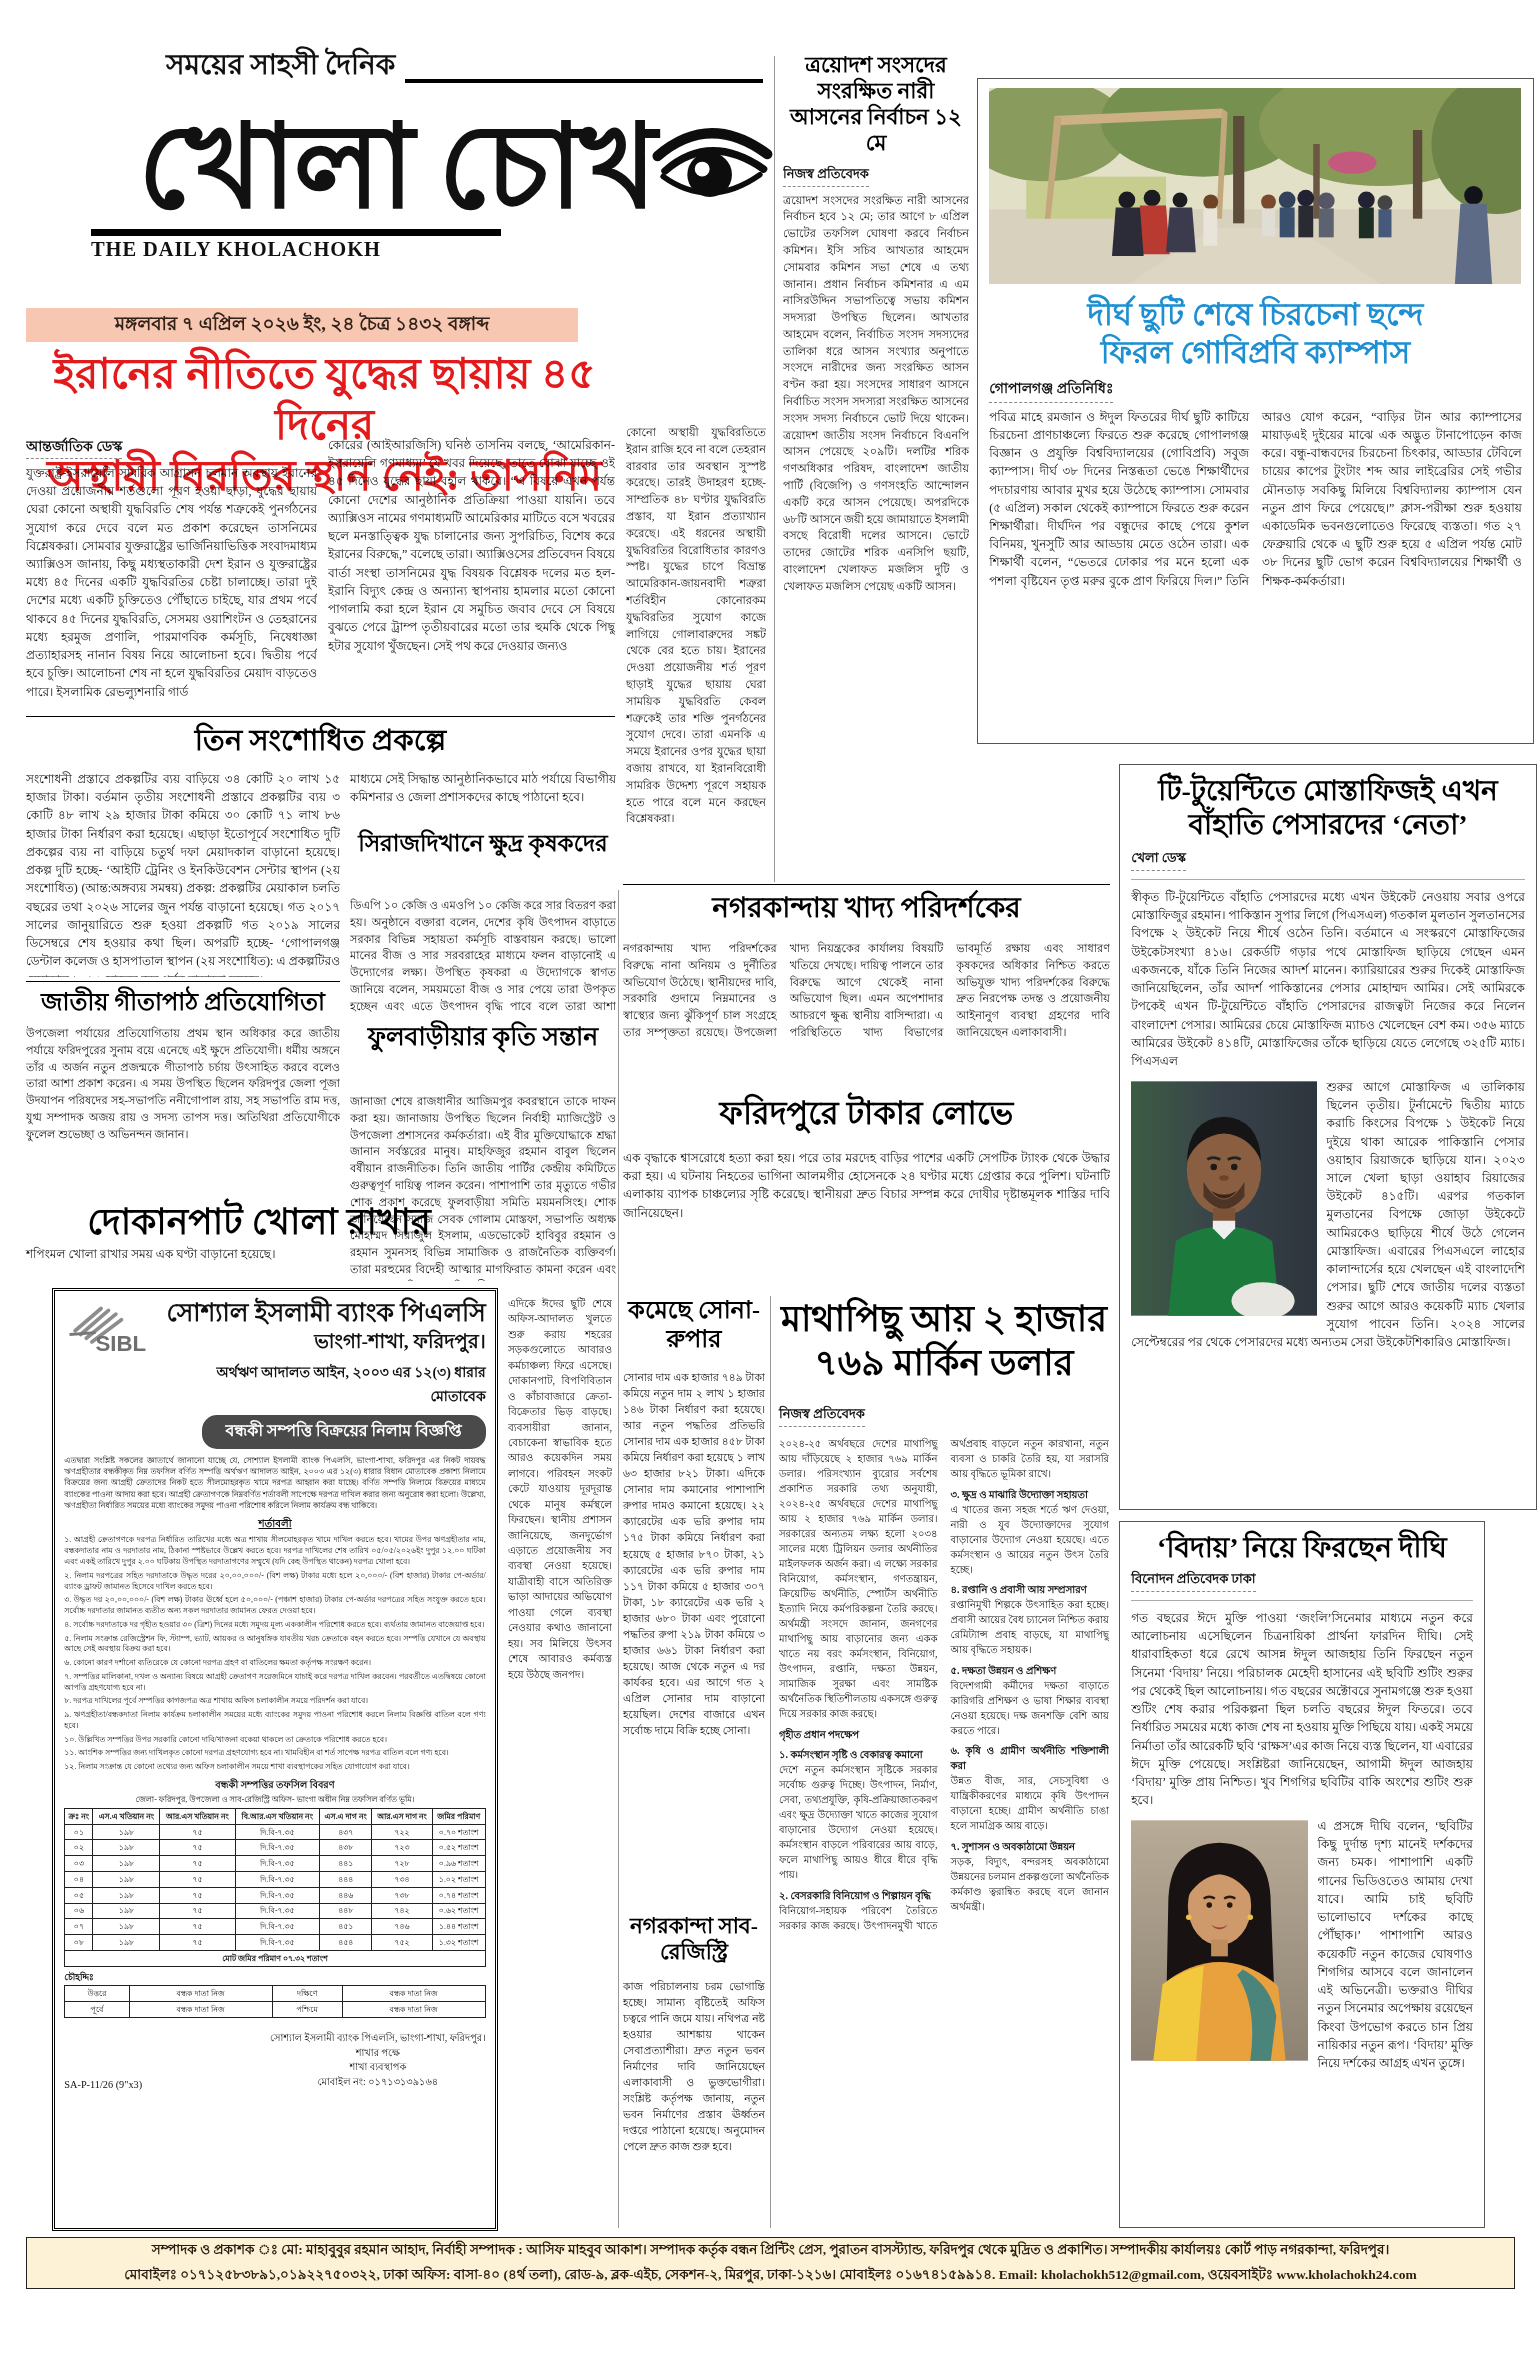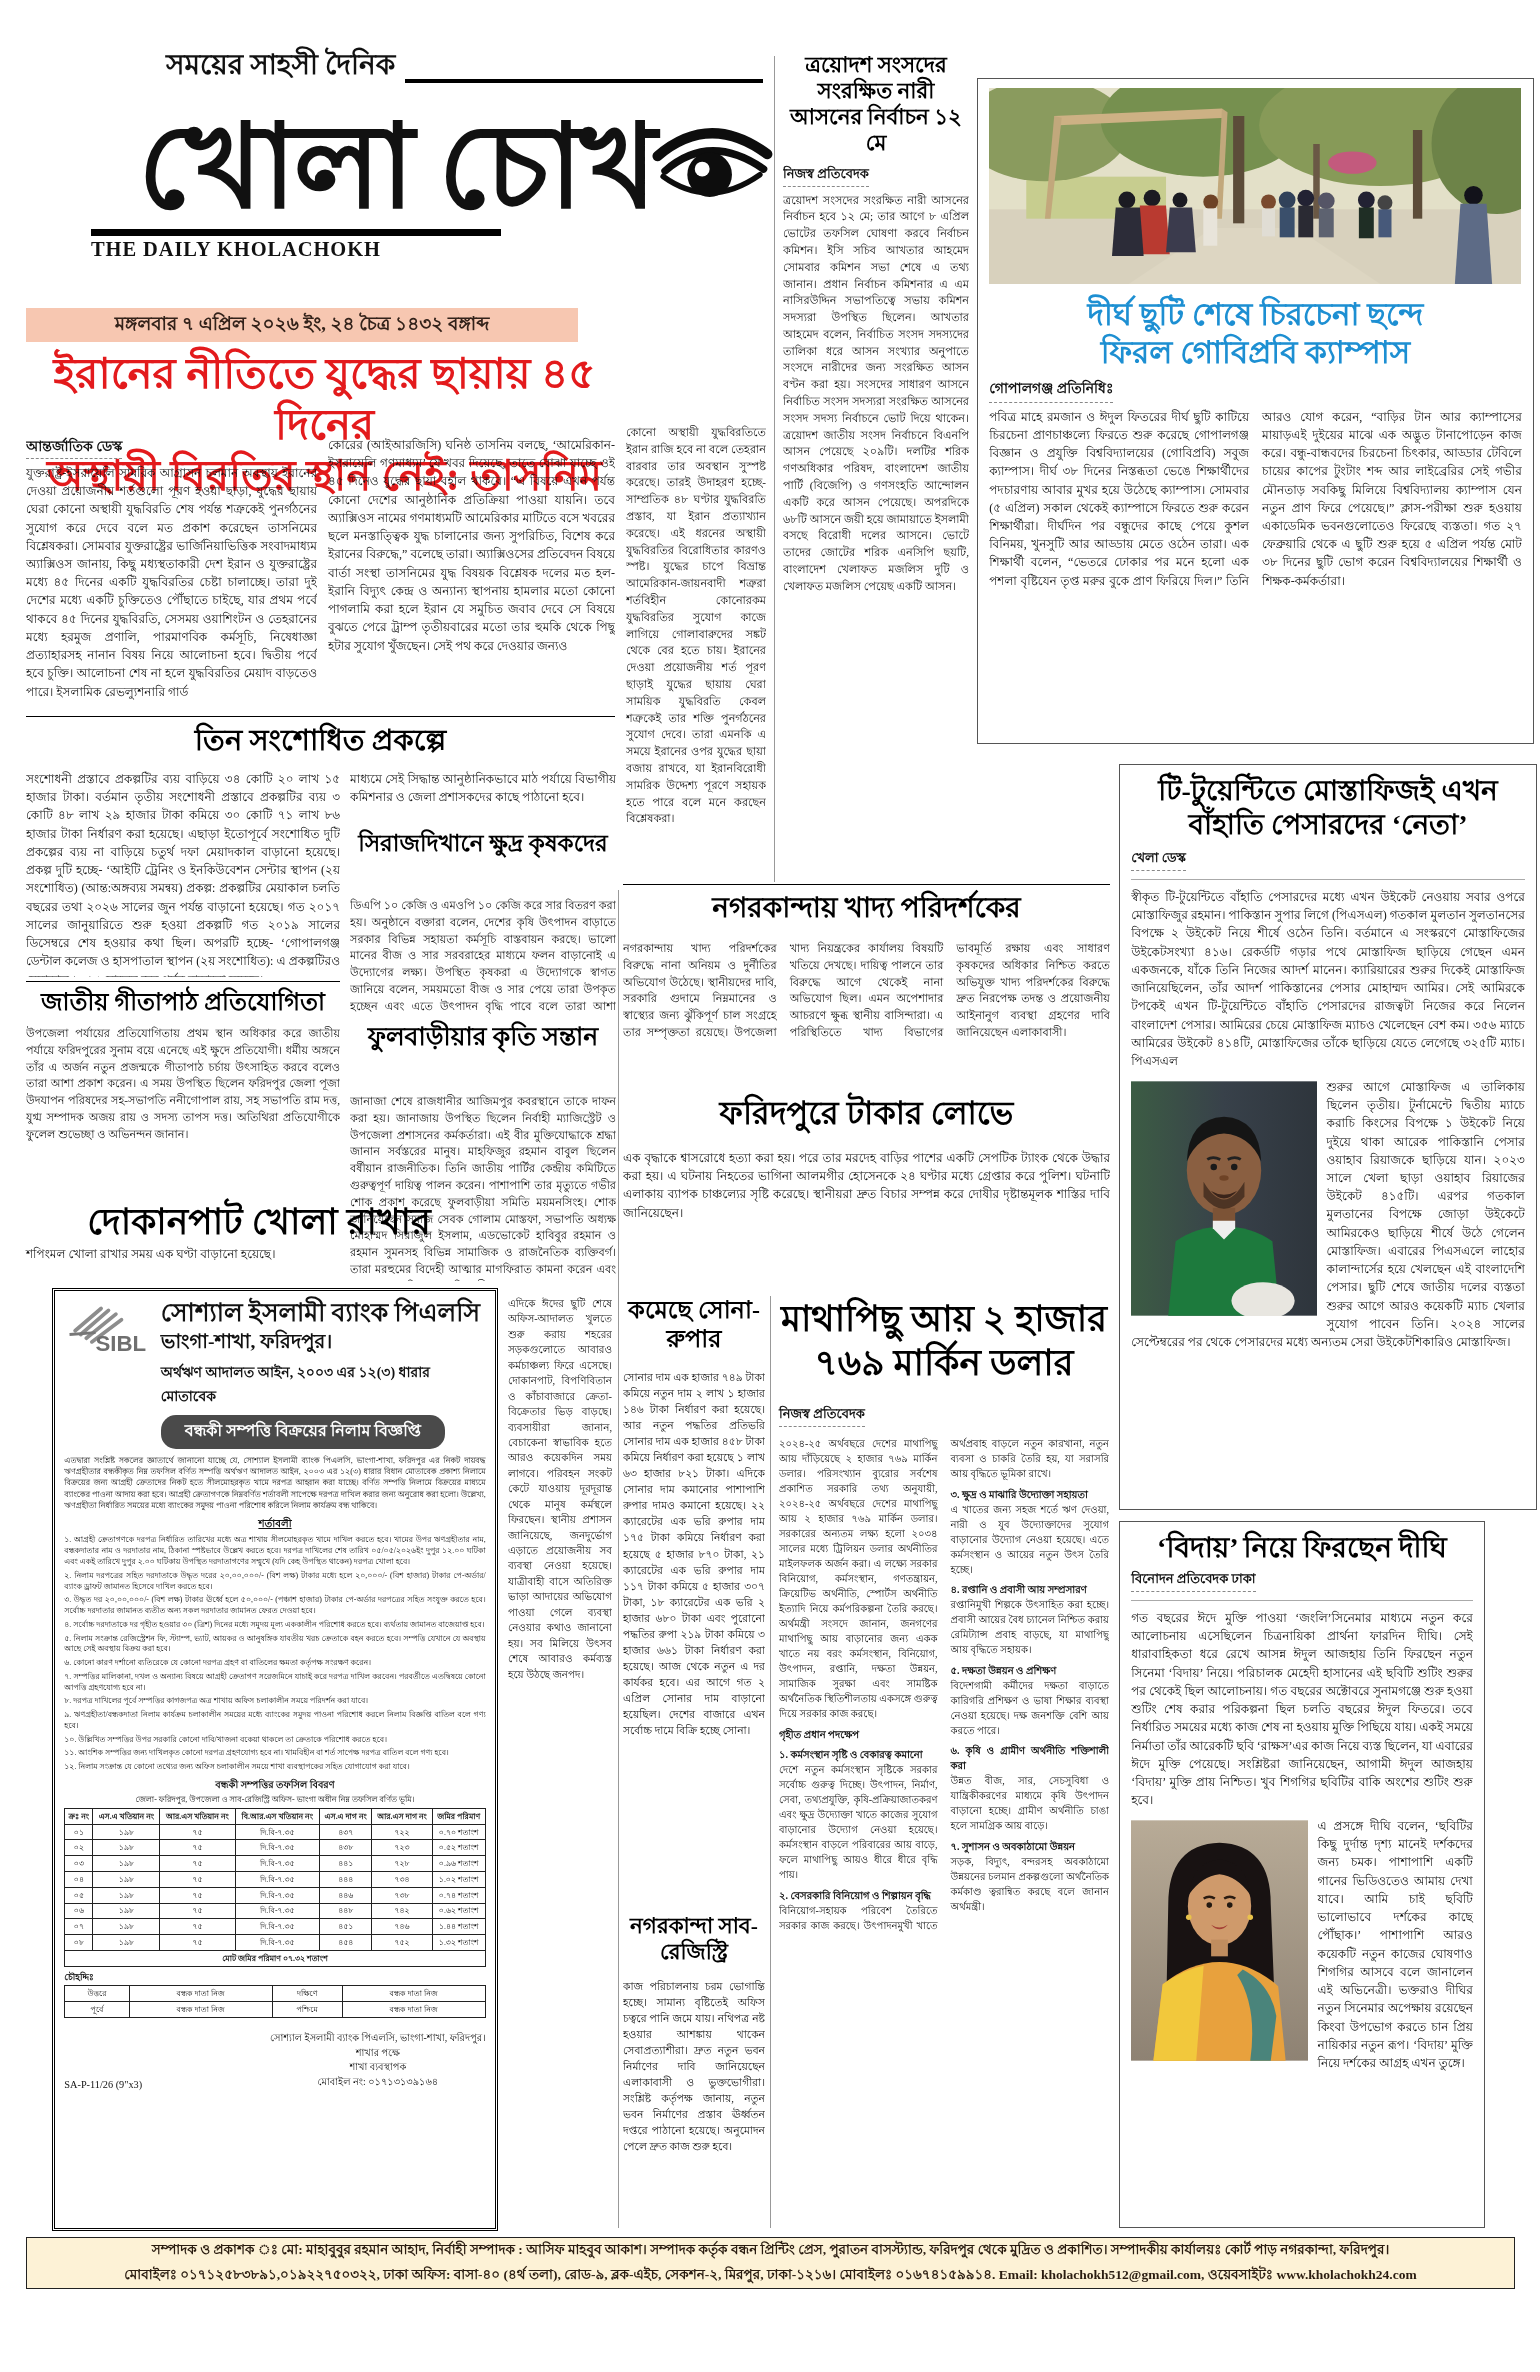--- a/index.html
+++ b/index.html
@@ -25,21 +25,21 @@
   .bodytext{font-size:12px;line-height:1.52;}
   .small{font-size:11.2px;line-height:1.5;}
   .boxed{border:1.9px solid #555;background:#fff;padding:9.3px 11.2px;box-sizing:border-box;}
   .blue{color:#1d8fd2;}
   .twocol{column-count:2;column-gap:13px;}
   .threecol{column-count:3;column-gap:13px;}
   .step-h{font-weight:bold;margin-top:5.6px;}
   
   .sibl{border:3.7px double #000;background:#fff;box-sizing:border-box;padding:7.5px 9.3px;}
   .sibl-head{display:flex;align-items:flex-start;gap:7.5px;}
-  .sibl-titles{flex:1;text-align:left;}
+  .sibl-titles{flex:1;text-align:right;}
   .sibl-bank{font-size:25px;font-weight:800;line-height:1.15;}
   .sibl-branch{font-size:19.6px;font-weight:bold;}
   .sibl-law{font-size:14px;font-weight:bold;margin-top:1.9px;}
   .sibl-pill{background:#4a4a4a;color:#fff;border-radius:15px;display:inline-block;padding:3.7px 24px;font-size:16px;font-weight:bold;margin-top:5.6px;}
   .tiny{font-size:8px;line-height:1.42;}
   .term{font-size:7.8px;line-height:1.4;margin-bottom:2.8px;text-align:justify;}
   .sibl table{border-collapse:collapse;width:100%;font-size:7.8px;}
   .sibl th,.sibl td{border:0.9px solid #222;padding:0.9px 1.9px;text-align:center;}
   .sig{font-size:9.8px;text-align:center;line-height:1.5;}
   .ref{font-size:10.3px;font-family:"Liberation Serif",serif;}

